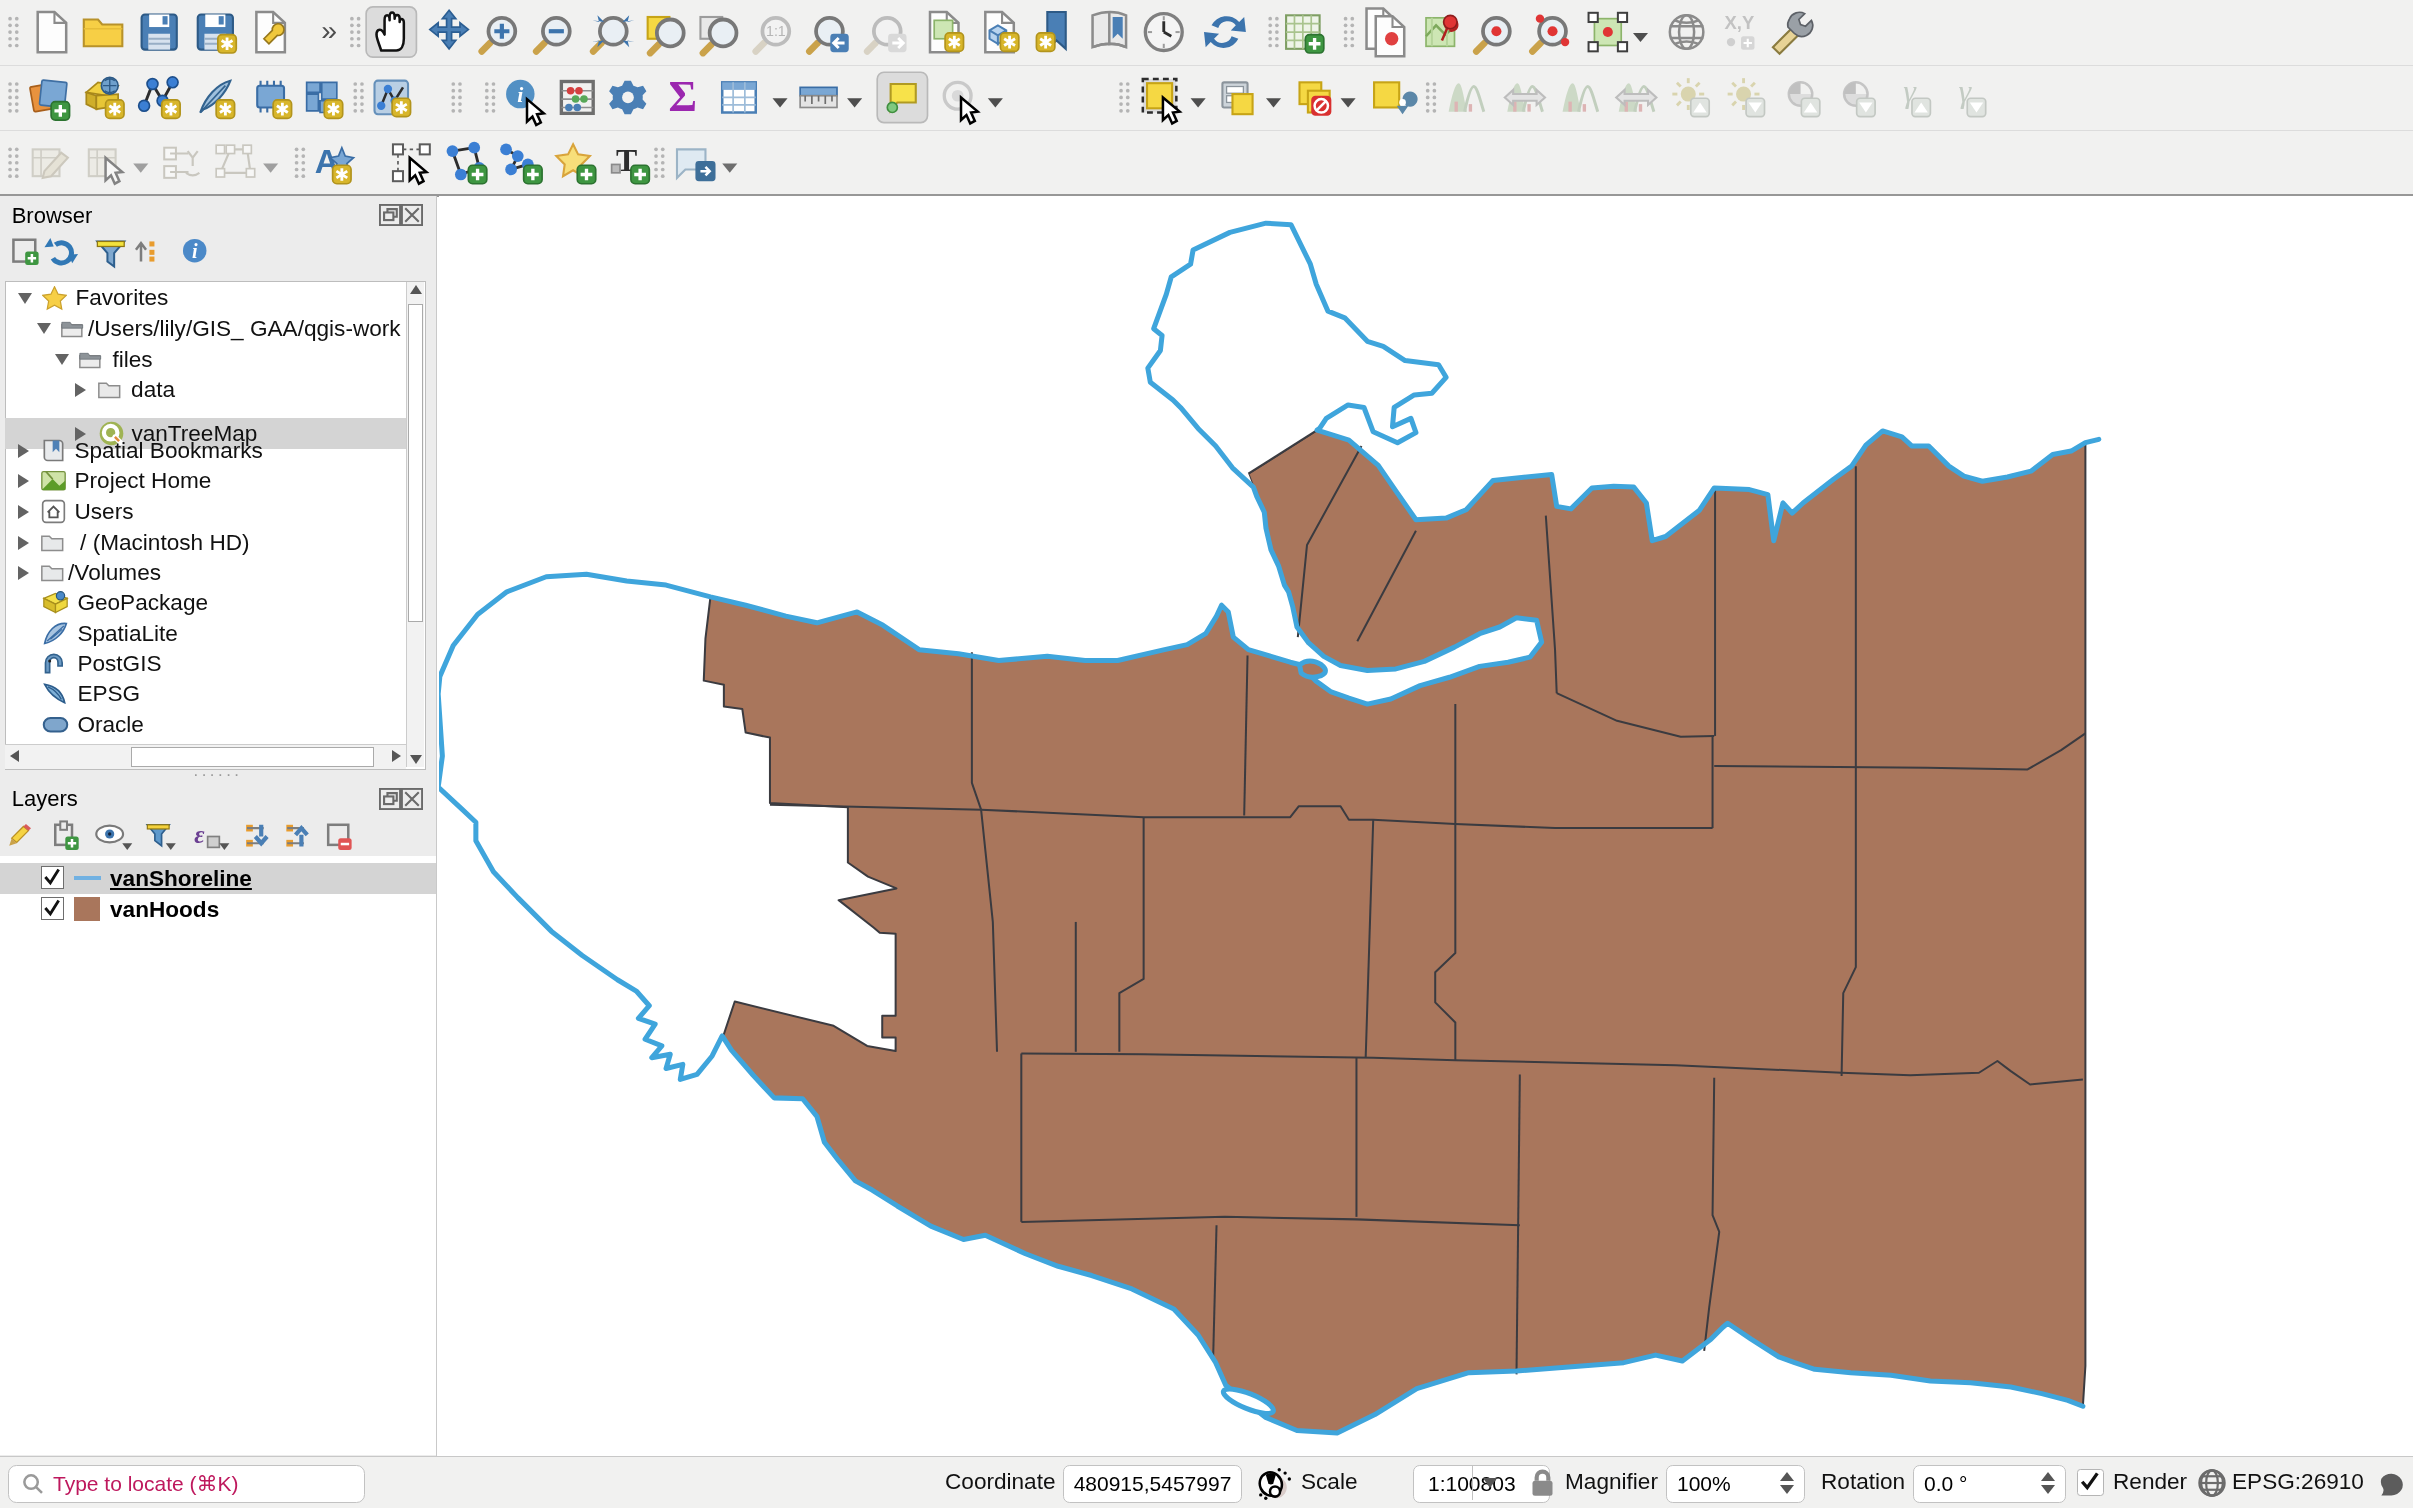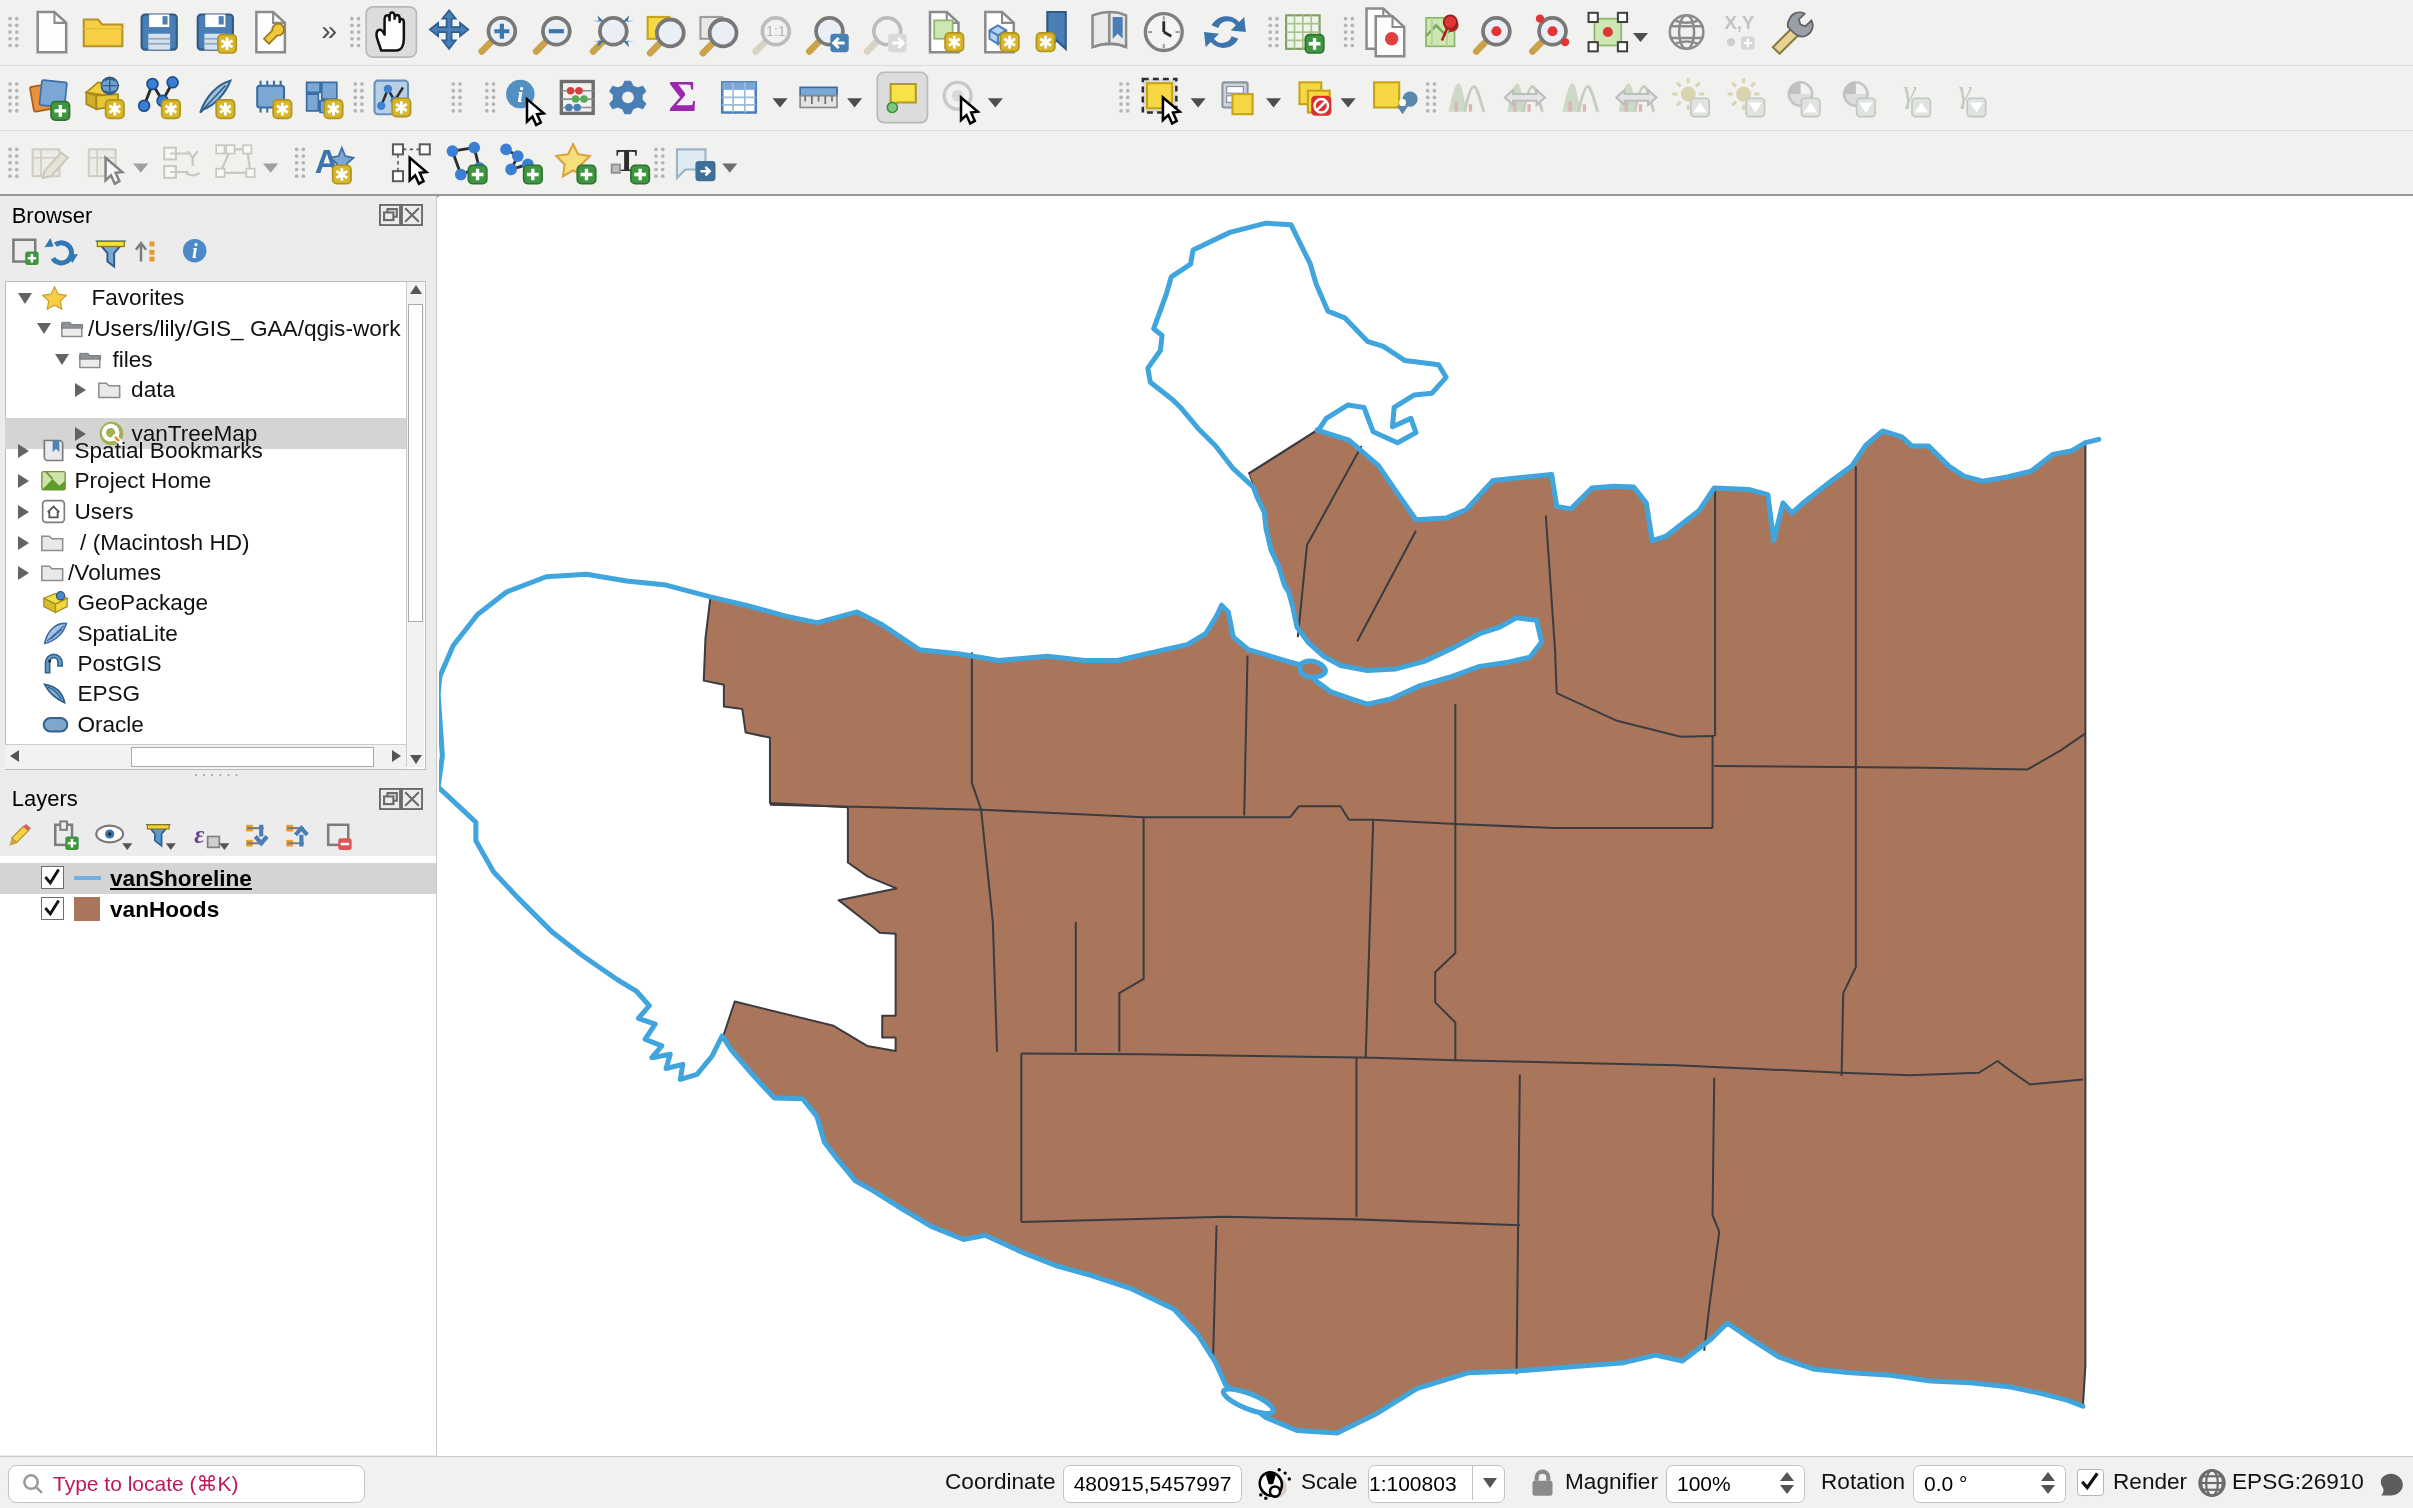--- a/index.html
+++ b/index.html
@@ -564,21 +564,21 @@
     </g>
   </svg>
 
   <div class="abs" style="left:5px;top:85px;width:421px;height:489px;background:#fff;border:1.7px solid #bdbdbd"></div>
   <div id="btree" class="abs" style="left:5px;top:85px;width:401px;height:462px;overflow:hidden">
     <div class="treerow" style="top:1.7px">
         <span style="margin-left:13.4px" class="arr down"></span>
         <svg style="margin-left:10px" width="25" height="25" viewBox="0 0 30 30">
           <path d="M15,1 l4.3,8.8 9.7,1.4 -7,6.8 1.7,9.6 -8.7,-4.6 -8.7,4.6 1.7,-9.6 -7,-6.8 9.7,-1.4 Z" fill="#f7cf45" stroke="#caa02c" stroke-width="1.5"></path>
         </svg>
-        <span style="margin-left:24px">Favorites</span>
+        <span style="margin-left:8px">Favorites</span>
       </div>
     <div class="treerow" style="top:32px">
         <span style="margin-left:32px" class="arr down"></span>
         <svg style="margin-left:10px" width="25" height="22" viewBox="0 0 30 26">
           <path d="M1,8 h24 v14 h-24 Z" fill="#ececec" stroke="#8c8c8c" stroke-width="1.8"></path>
           <path d="M1,8 v-3 h10 l2,3 h13 v4 h-25 Z" fill="#8d9398" stroke="#6e747a" stroke-width="1"></path>
         </svg>
         <span style="margin-left:2px">/Users/lily/GIS_ GAA/qgis-work</span>
       </div>
     <div class="treerow" style="top:63px">
@@ -837,21 +837,21 @@
     <circle cx="25" cy="29" r="6" fill="#fff" stroke="#000" stroke-width="3"></circle>
     <g fill="#000">
         <circle cx="37" cy="7" r="2"></circle>
         <circle cx="42" cy="14" r="2"></circle>
         <circle cx="30" cy="3" r="2"></circle>
         <circle cx="8" cy="33" r="2"></circle>
         <circle cx="14" cy="37" r="2"></circle>
       </g>
   </svg>
   <div class="sblab" style="left:1301px">Scale</div>
-  <div class="sbbox" style="left:1368px;width:137px;justify-content:flex-start;padding-left:0">1:100803</div>
+  <div class="sbbox" style="left:1413px;width:137px;justify-content:flex-start;padding-left:14px">1:100803</div>
   <div class="abs" style="left:1472px;top:9.2px;width:34px;height:34px;border-left:1.7px solid #c2c2c2;display:flex;align-items:center;justify-content:center">
     <div style="width:0;height:0;border-left:7.5px solid transparent;border-right:7.5px solid transparent;border-top:10px solid #555"></div>
   </div>
 
   <svg class="abs" style="left:1530px;top:11.7px" width="25" height="28.5" viewBox="0 0 30 34">
     <rect x="3" y="14" width="24" height="18" rx="3" fill="#8a8a8a"></rect>
     <path d="M8,14 v-4 a7,7 0 0 1 14,0 v4" fill="none" stroke="#8a8a8a" stroke-width="5"></path>
   </svg>
   <div class="sblab" style="left:1565px">Magnifier</div>
   <div class="sbbox" style="left:1666px;width:139px;justify-content:flex-start;padding-left:10px">100%</div>

